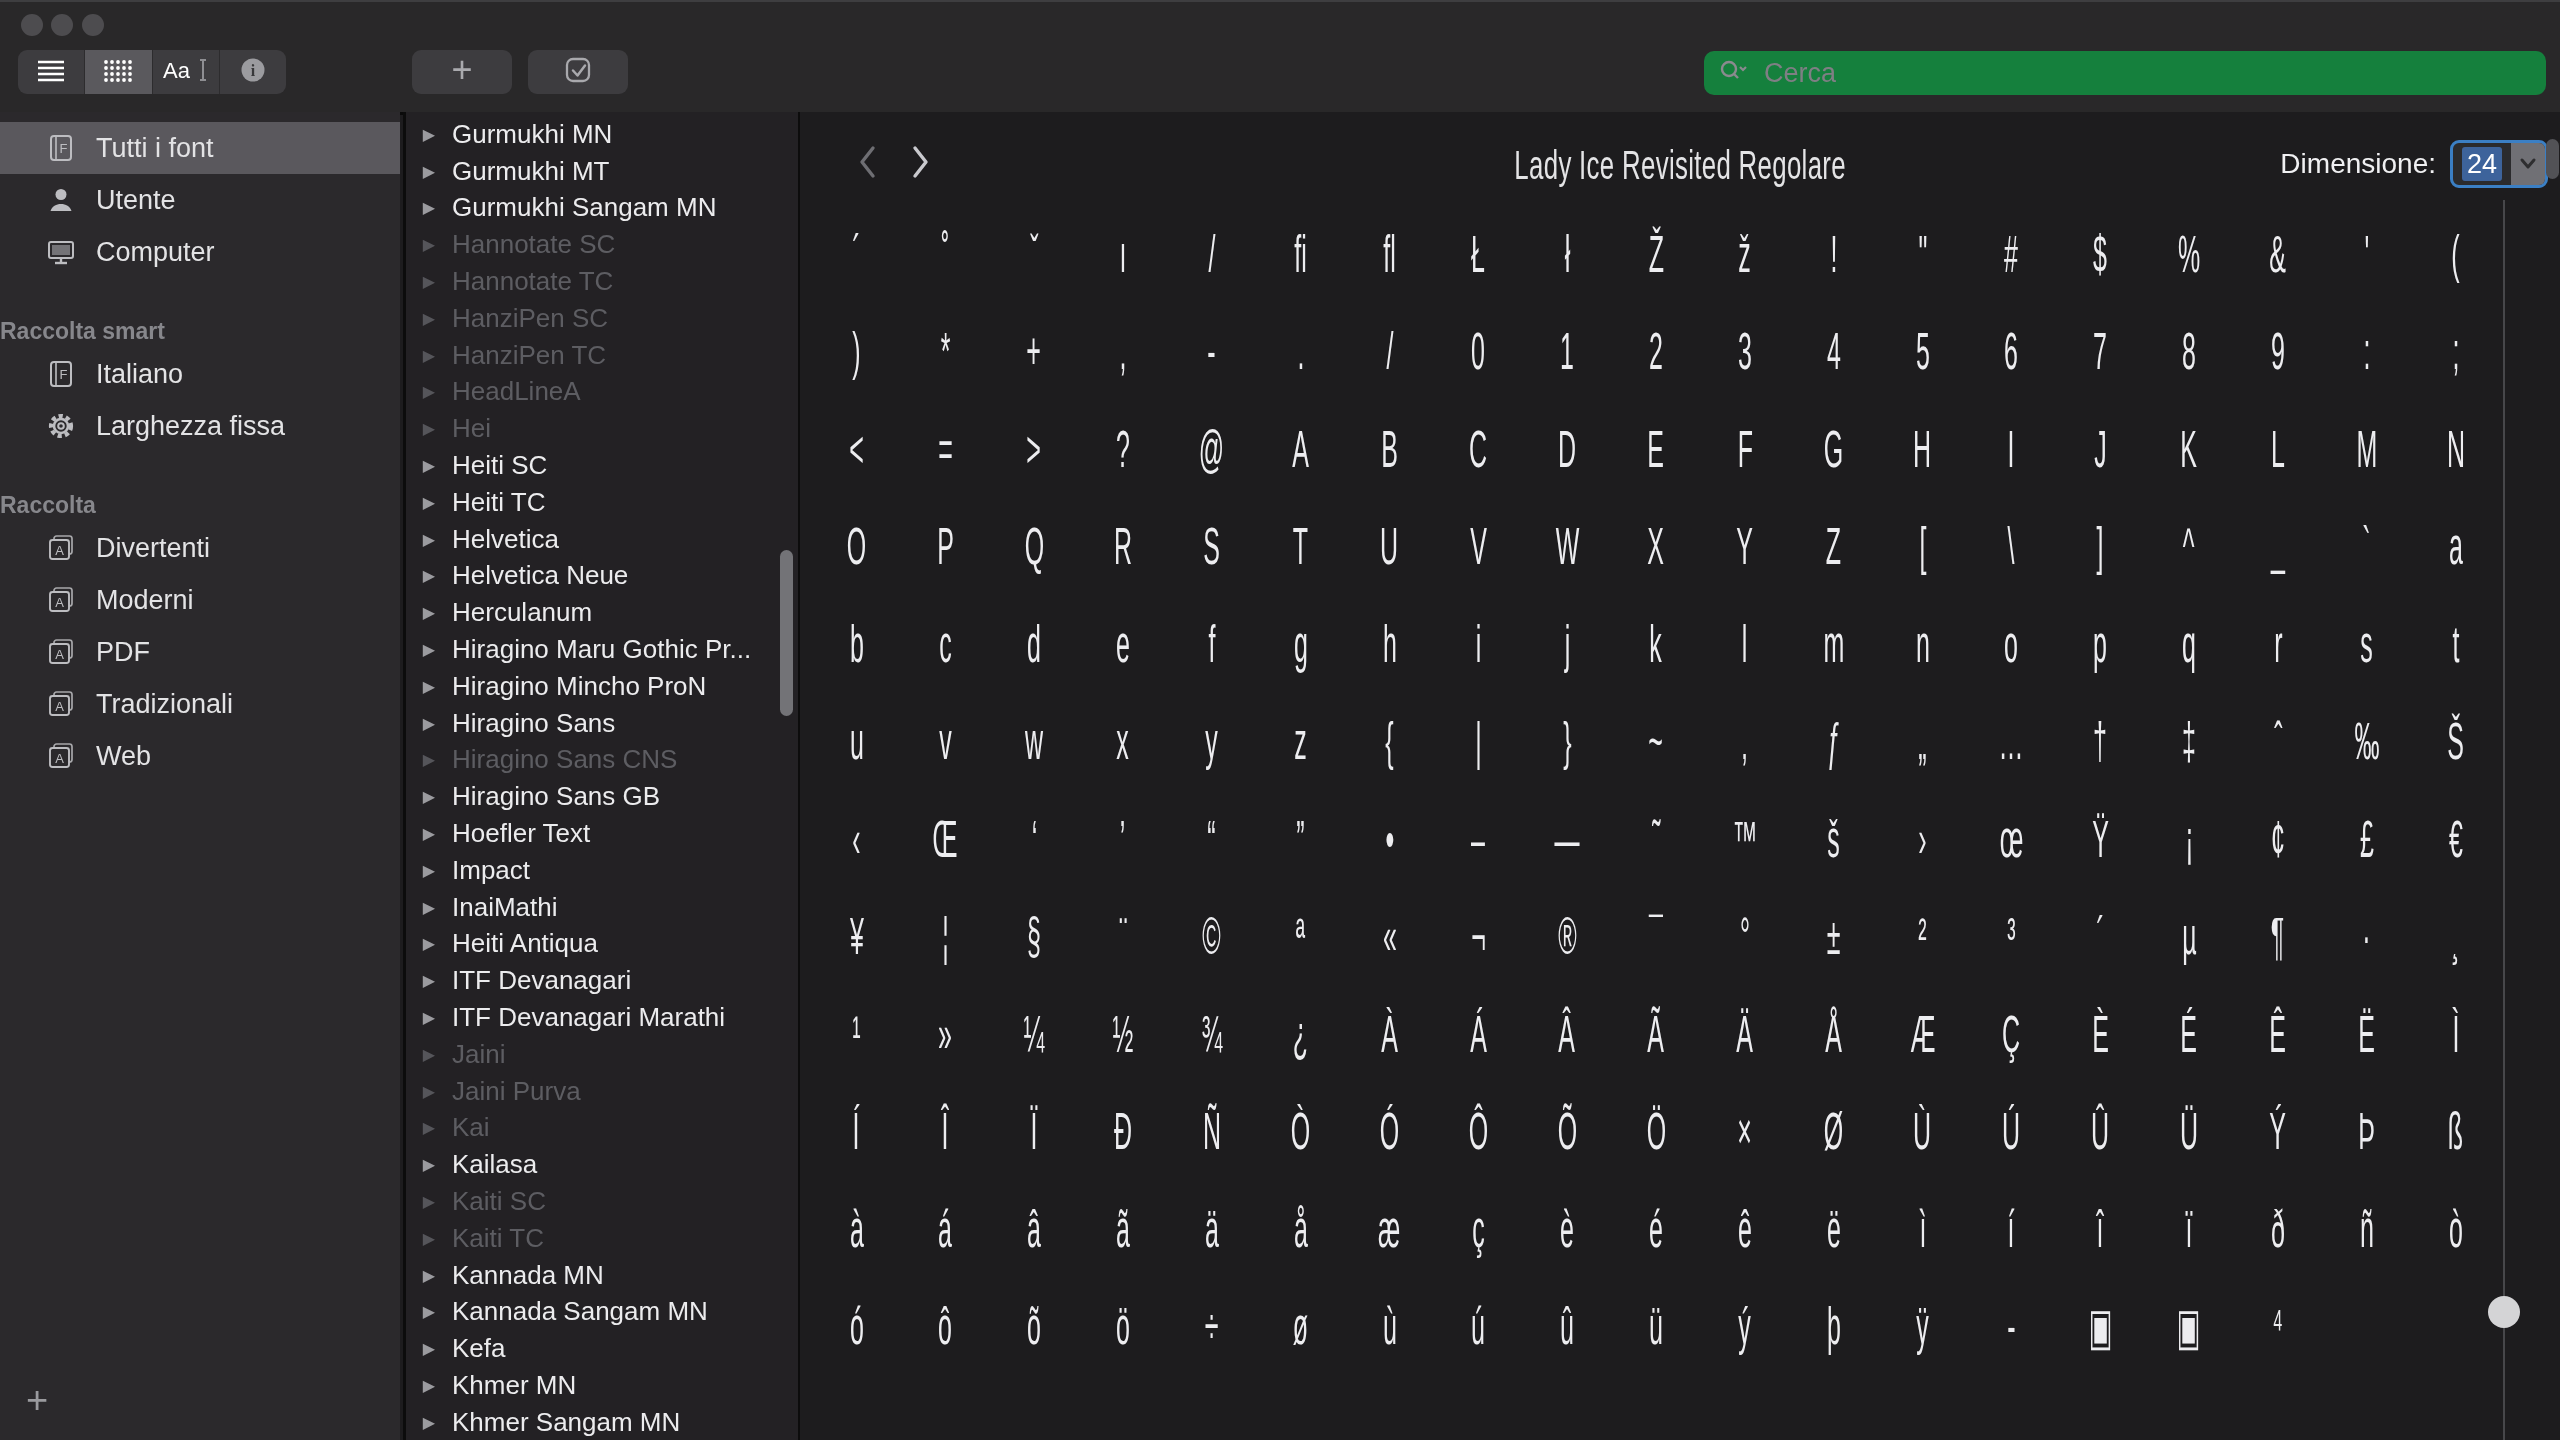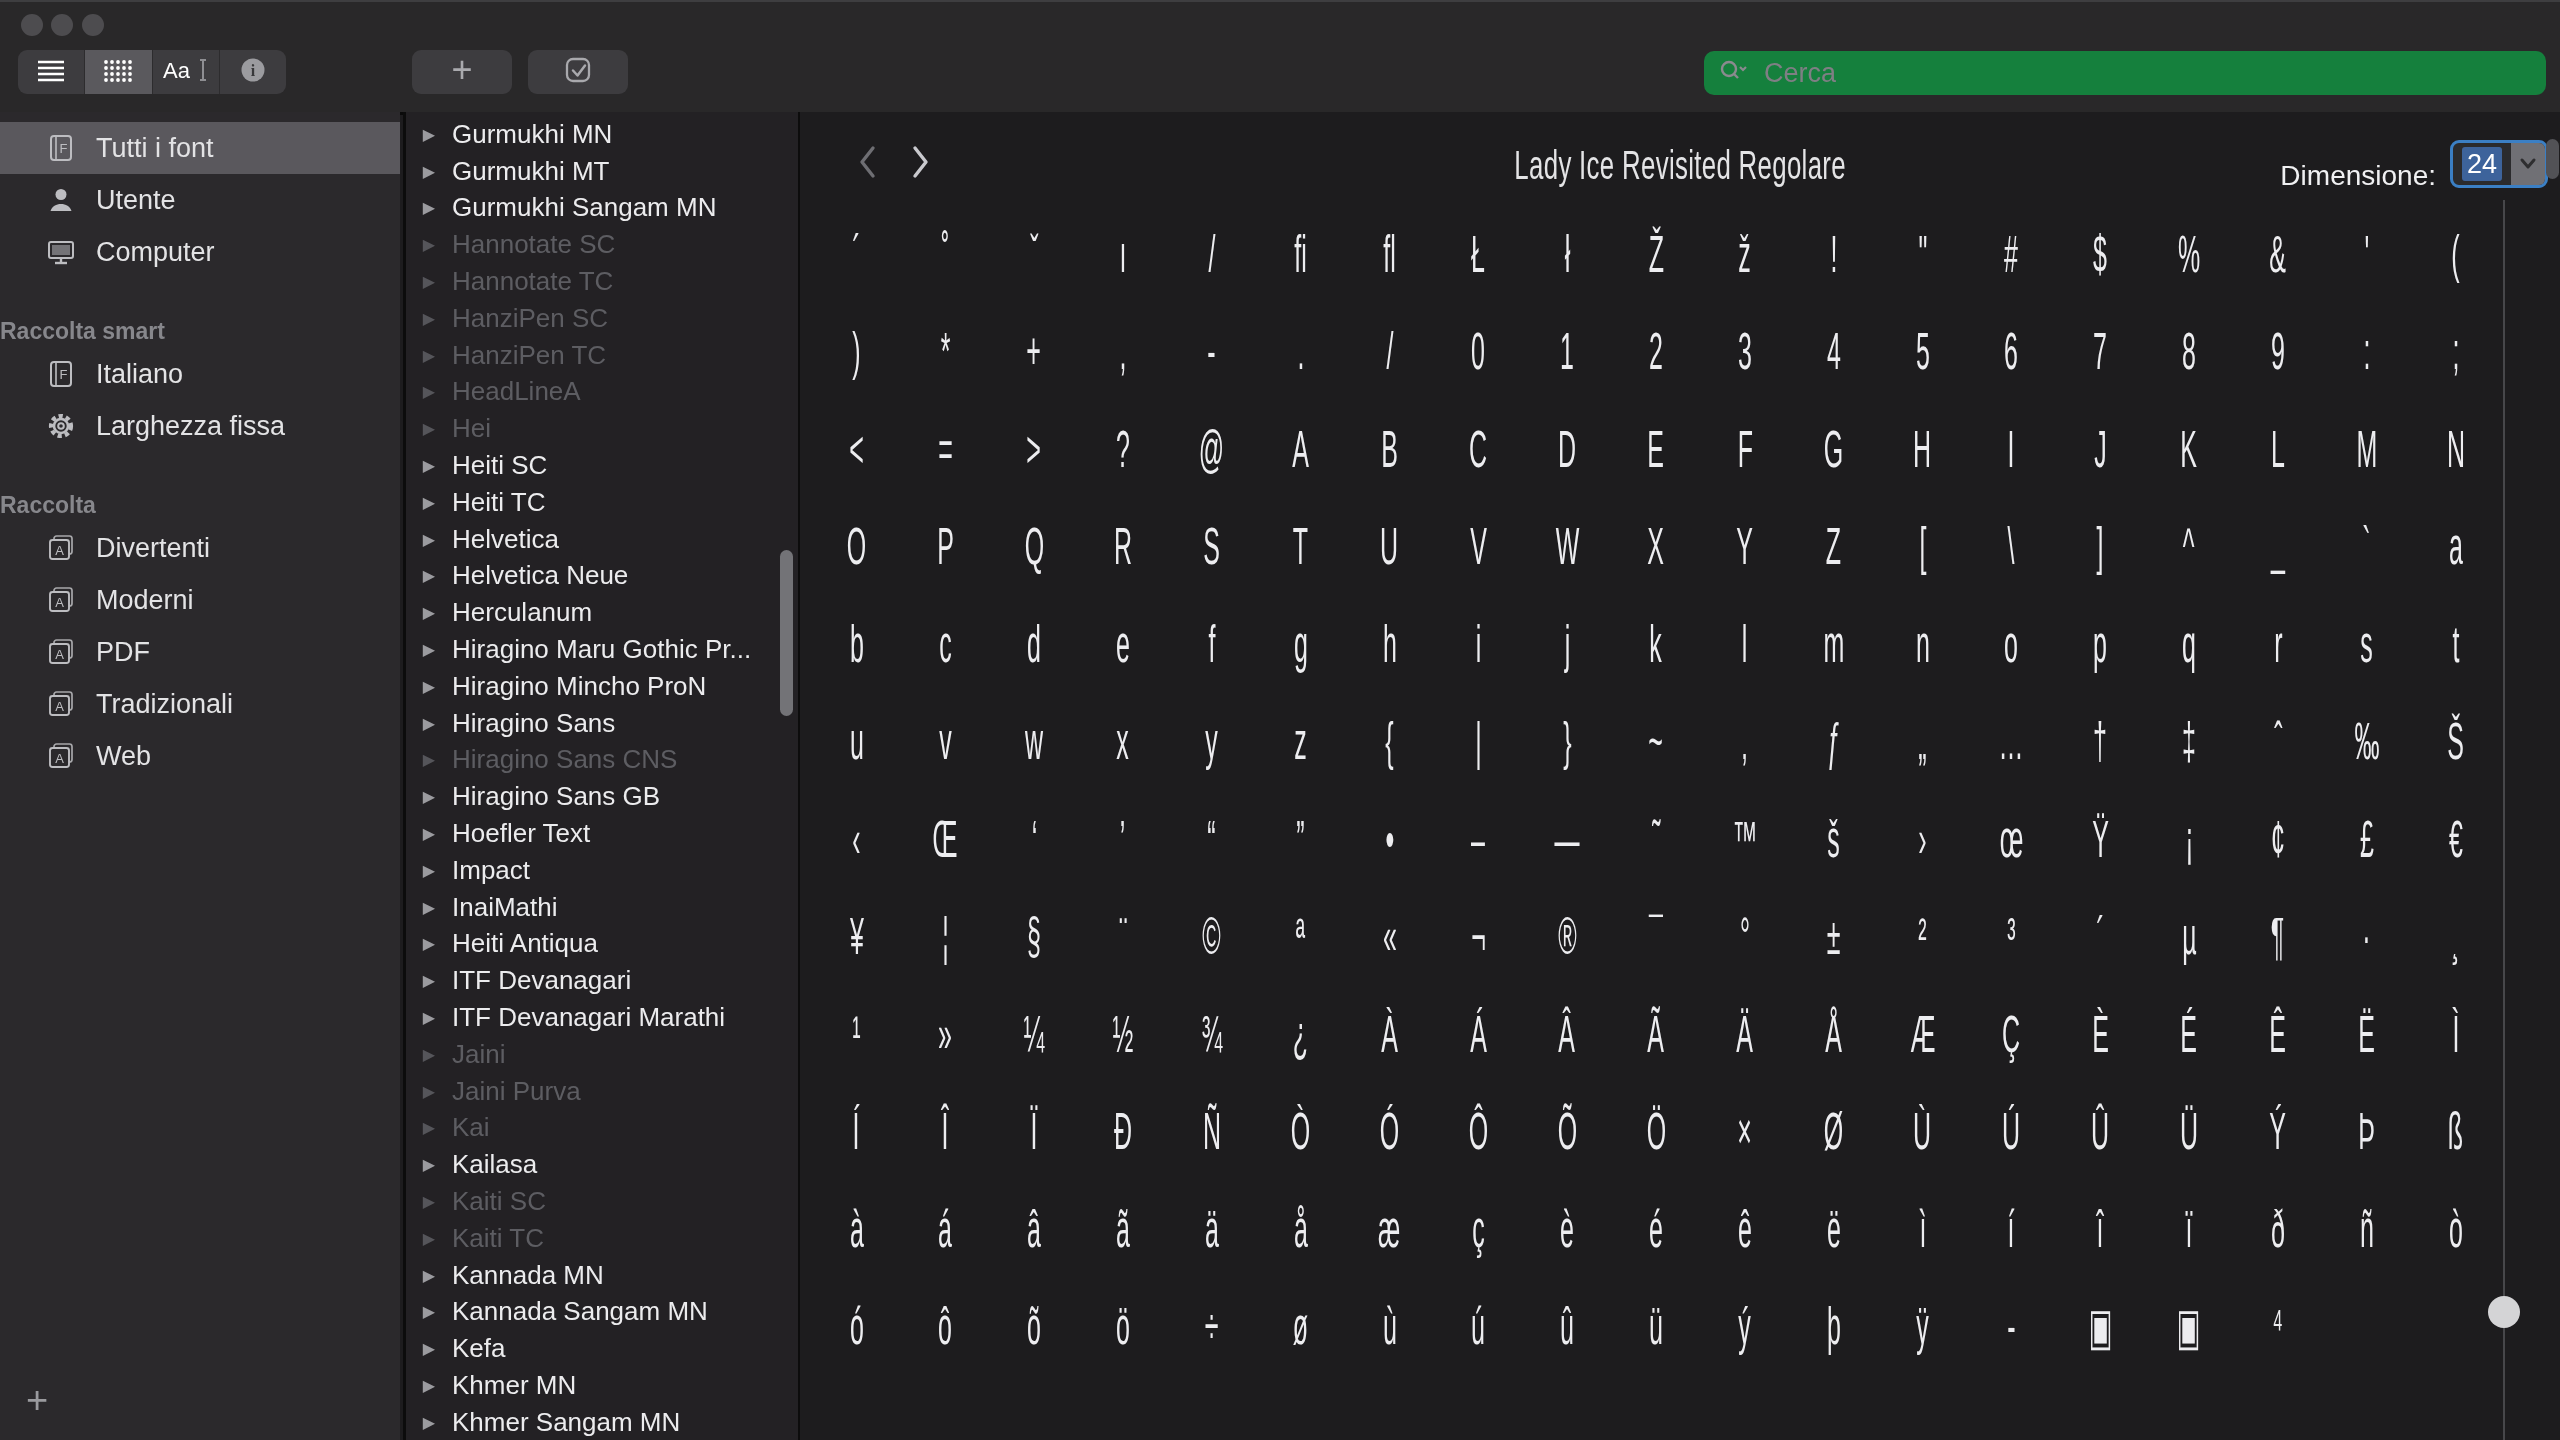--- a/index.html
+++ b/index.html
@@ -39,21 +39,21 @@
   .fl-row.off{color:#5d5d62;}
   .fl-row.off .fl-tri{color:#55555a;}
   .fl-scroll{position:absolute;right:5px;top:438px;width:13px;height:166px;border-radius:7px;background:#737377;}
   
   .main{position:absolute;left:798px;top:112px;right:0;bottom:0;background:#1d1c1e;border-left:2px solid #0c0c0c;}
   .nav-btn{position:absolute;top:28px;width:40px;height:44px;display:flex;align-items:center;justify-content:center;}
   .nav-back{left:48px;color:#6e6e73;}
   .nav-fwd{left:100px;color:#c9c9ce;}
   .font-title{position:absolute;left:300px;right:300px;top:30px;text-align:center;font-size:41px;color:#e4e4e6;white-space:nowrap;}
   .font-title span{display:inline-block;transform:scaleX(.63);letter-spacing:.5px;}
-  .dim-label{position:absolute;right:124px;top:36px;font-size:28px;color:#f0f0f2;margin-top:12px;}
+  .dim-label{position:absolute;right:124px;top:36px;font-size:28px;color:#f0f0f2;}
   .combo{position:absolute;right:12px;top:28px;width:98px;height:48px;border:3px solid #3b7fc4;border-radius:9px;
          background:#2b2b2d;display:flex;overflow:hidden;box-sizing:border-box;}
   .combo-val{flex:1;display:flex;align-items:center;justify-content:center;}
   .combo-val span{background:#3d639b;color:#fff;font-size:27px;line-height:34px;padding:0 5px;border-radius:3px;}
   .combo-arrow{width:34px;background:#707075;display:flex;align-items:center;justify-content:center;}
   .glyphgrid{position:absolute;left:12px;top:94px;width:1688px;display:grid;grid-template-columns:repeat(19,1fr);grid-auto-rows:97.5px;}
   .cell{display:flex;align-items:center;justify-content:center;font-size:50px;color:#ededf0;overflow:visible;}
   .cell span{display:inline-block;transform:scaleX(.5) scaleY(1.02);white-space:nowrap;}
   .slider-track{position:absolute;right:55px;top:88px;bottom:0;width:2px;background:#47474a;}
   .slider-knob{position:absolute;right:40px;top:1184px;width:32px;height:32px;border-radius:50%;background:#d4d4d6;}

